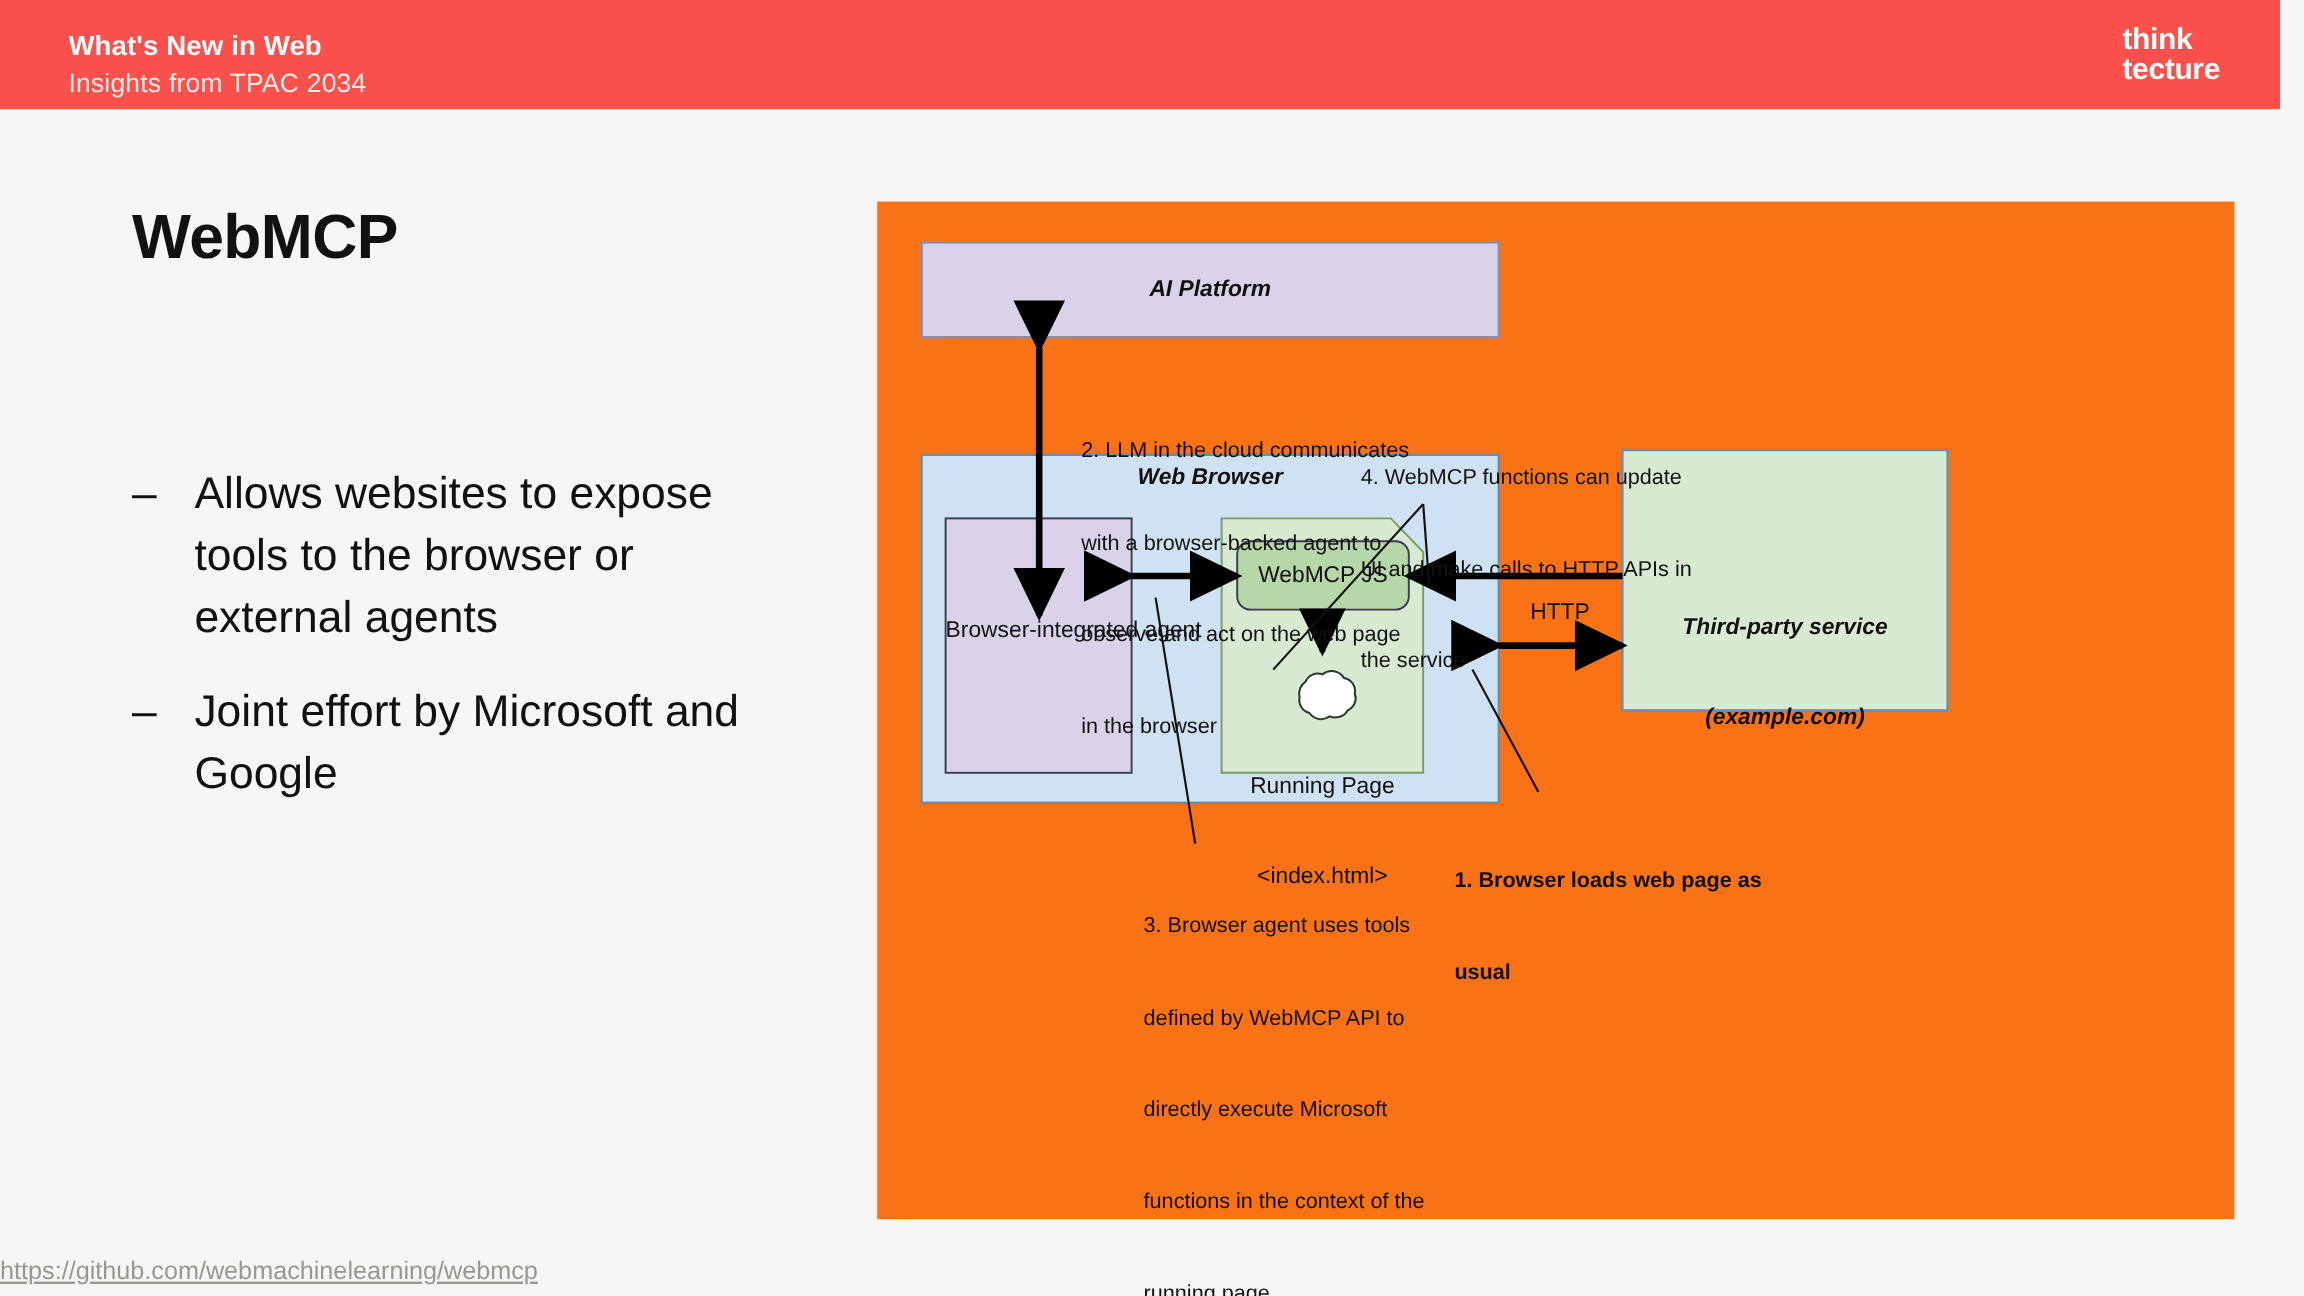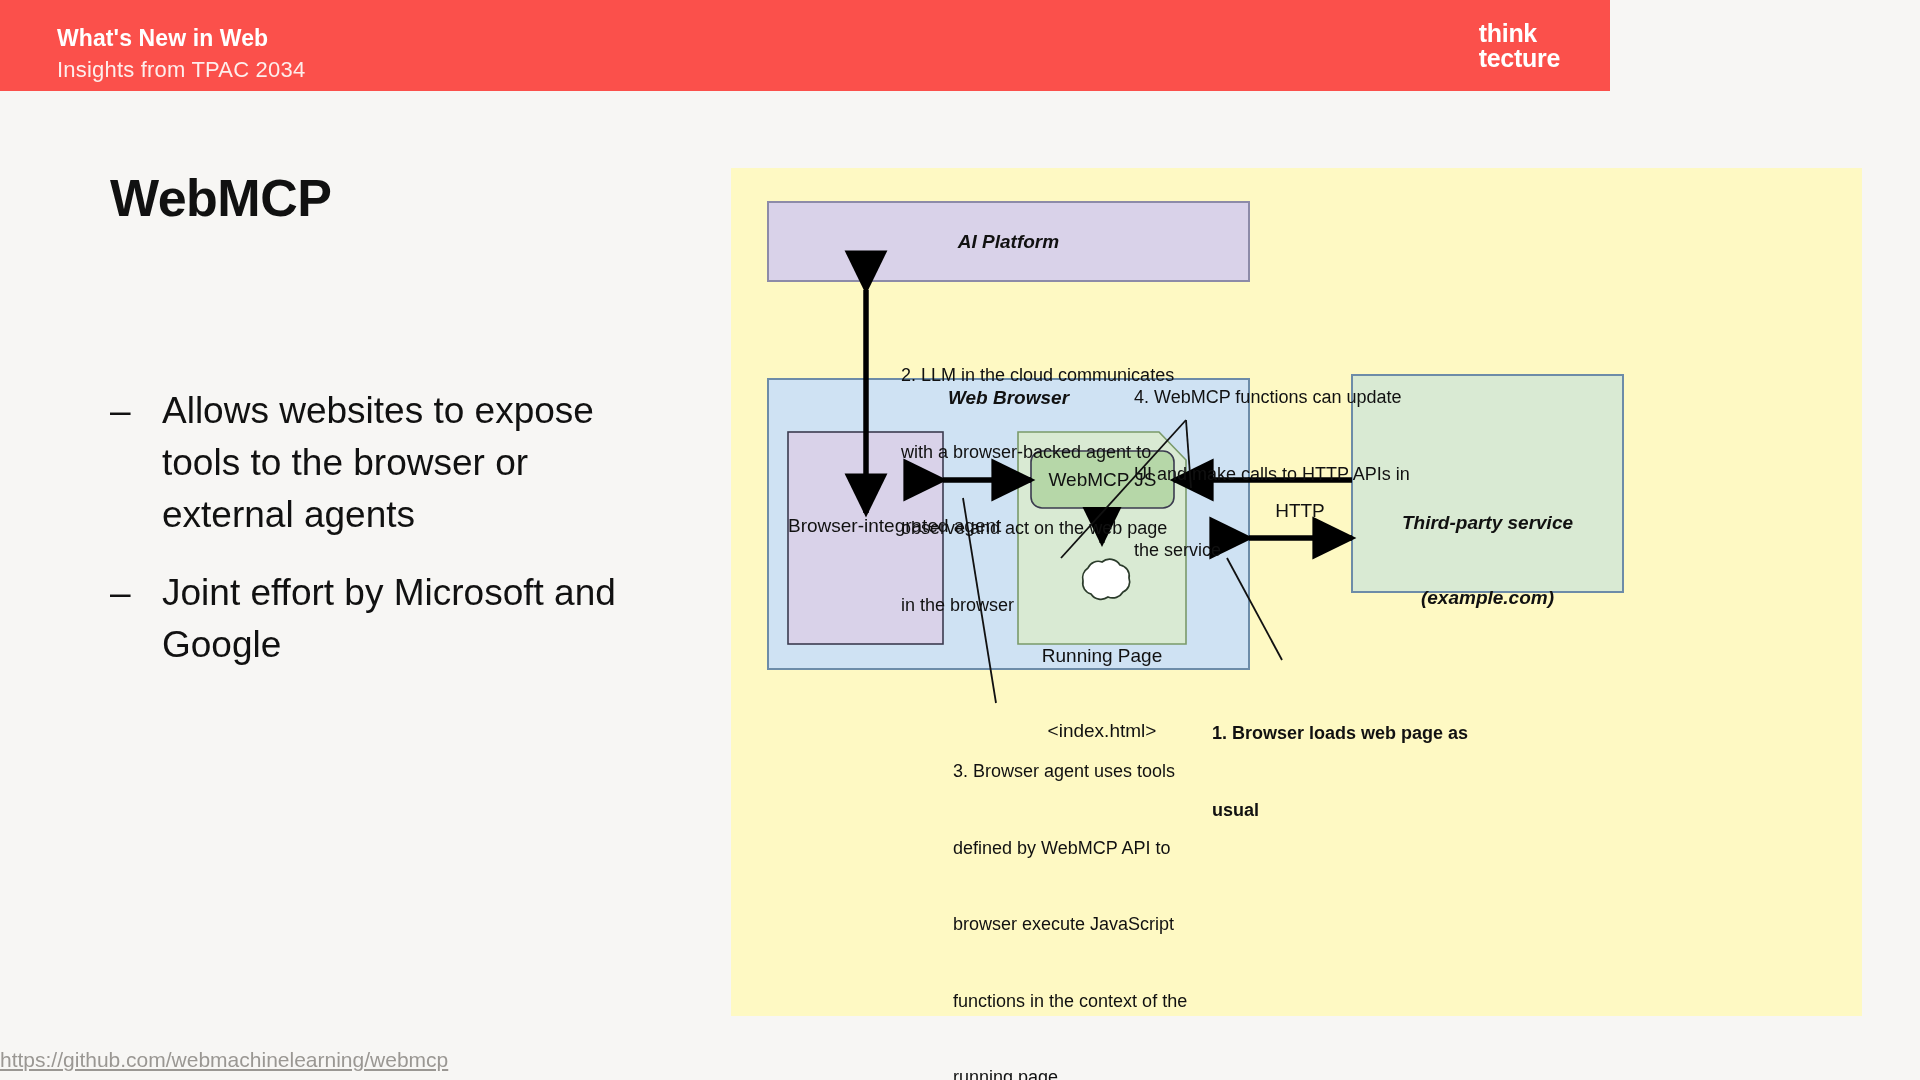--- a/index.html
+++ b/index.html
@@ -6,21 +6,21 @@
   html, body {
     width: 1920px; height: 1080px;
     background: #f7f6f4;
     font-family: "Liberation Sans", sans-serif;
     overflow: hidden;
   }
   #slide { position: relative; width: 1920px; height: 1080px; background: #f7f6f4; }
 
   
   #header {
-    position: absolute; left: 0; top: 0; width: 1610px; height: 91px;
+    position: absolute; left: 0; top: 0; width: 1900px; height: 91px;
     background: #fb504b;
   }
   #header-title {
     position: absolute; left: 57px; top: 25px;
     font-size: 23px; font-weight: bold; color: #ffffff; letter-spacing: .1px;
   }
   #header-subtitle {
     position: absolute; left: 57px; top: 57px;
     font-size: 22px; font-weight: 300; color: #fdeeec; letter-spacing: .2px;
   }
@@ -47,21 +47,21 @@
 
   #footer-link {
     position: absolute; left: 0; top: 1048px;
     font-size: 21px; color: #9a9793; text-decoration: underline;
     font-weight: 300;
   }
 
   
   #diagram-panel {
     position: absolute; left: 731px; top: 168px;
-    width: 1131px; height: 848px; background: #fef9c3;
+    width: 1131px; height: 848px; background: #f97316;
   }
   #diagram-svg { position: absolute; left: 0; top: 0; }
 
   .dtext {
     position: absolute;
     font-family: "Liberation Sans", sans-serif;
     color: #111111;
     white-space: pre;
   }
   .box-label { font-weight: bold; font-style: italic; font-size: 19px; text-align: center; }
@@ -178,21 +178,21 @@
 
     <div class="dtext annot" style="left:403px; top:166px; width:290px;">
       <div>4. WebMCP functions can update</div>
       <div>UI and make calls to HTTP APIs in</div>
       <div>the service</div>
     </div>
 
     <div class="dtext annot" style="left:222px; top:540px; width:250px;">
       <div>3. Browser agent uses tools</div>
       <div>defined by WebMCP API to</div>
-      <div>browser execute JavaScript</div>
+      <div>directly execute Microsoft</div>
       <div>functions in the context of the</div>
       <div>running page</div>
     </div>
 
     <div class="dtext annot" style="left:481px; top:502px; width:280px;font-weight:bold;">
       <div>1. Browser loads web page as</div>
       <div>usual</div>
     </div>
 
   </div>

